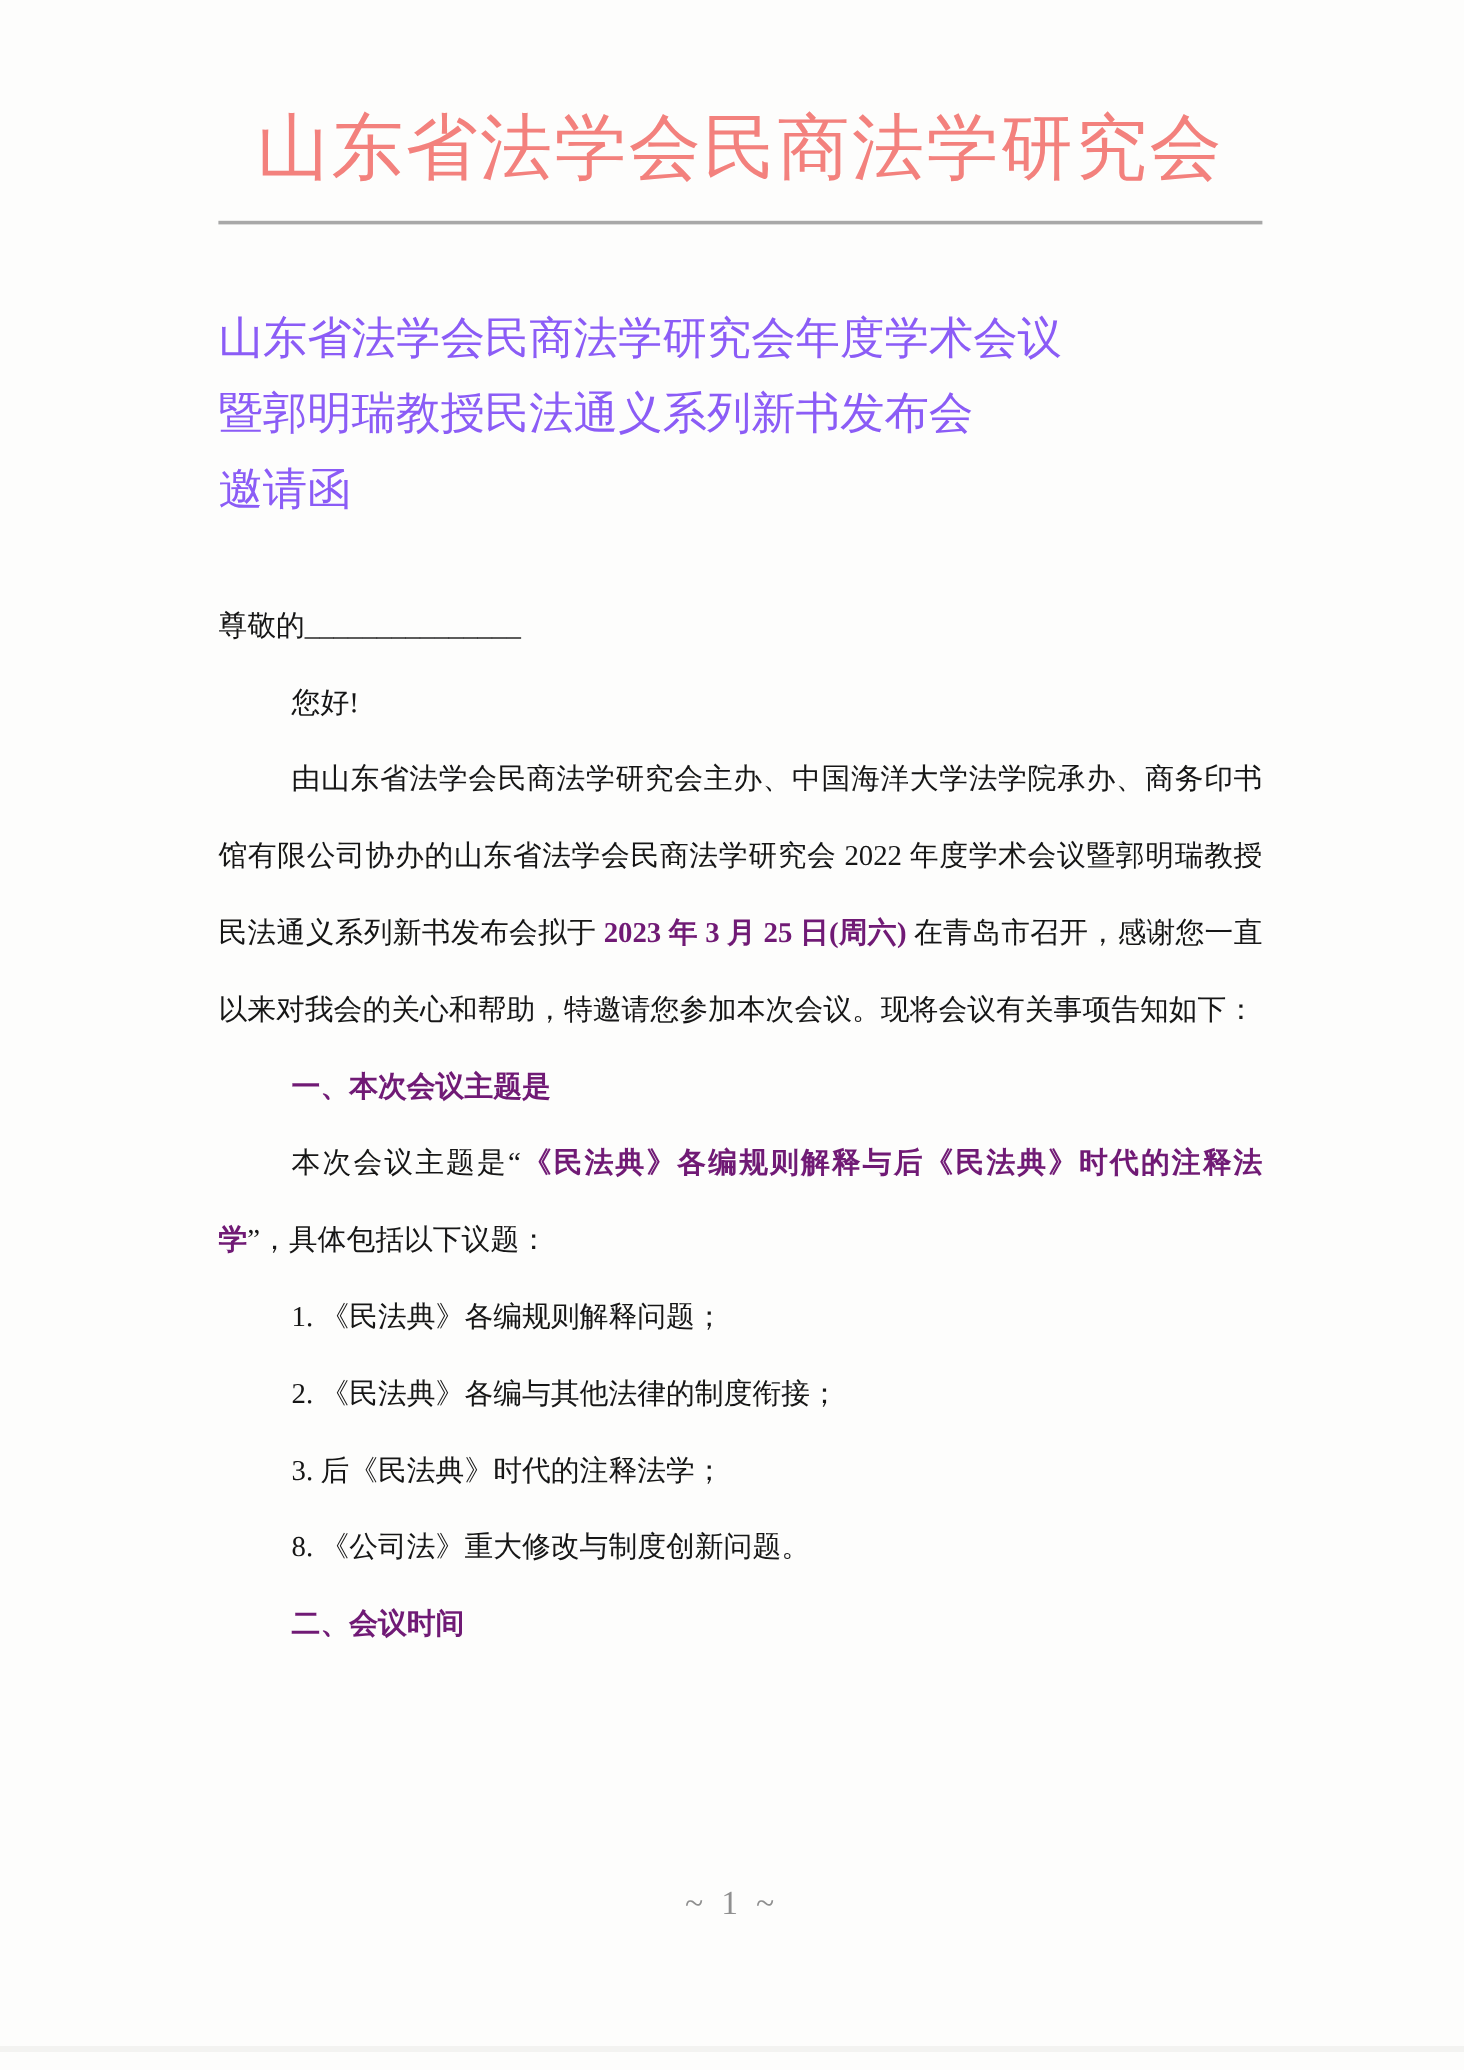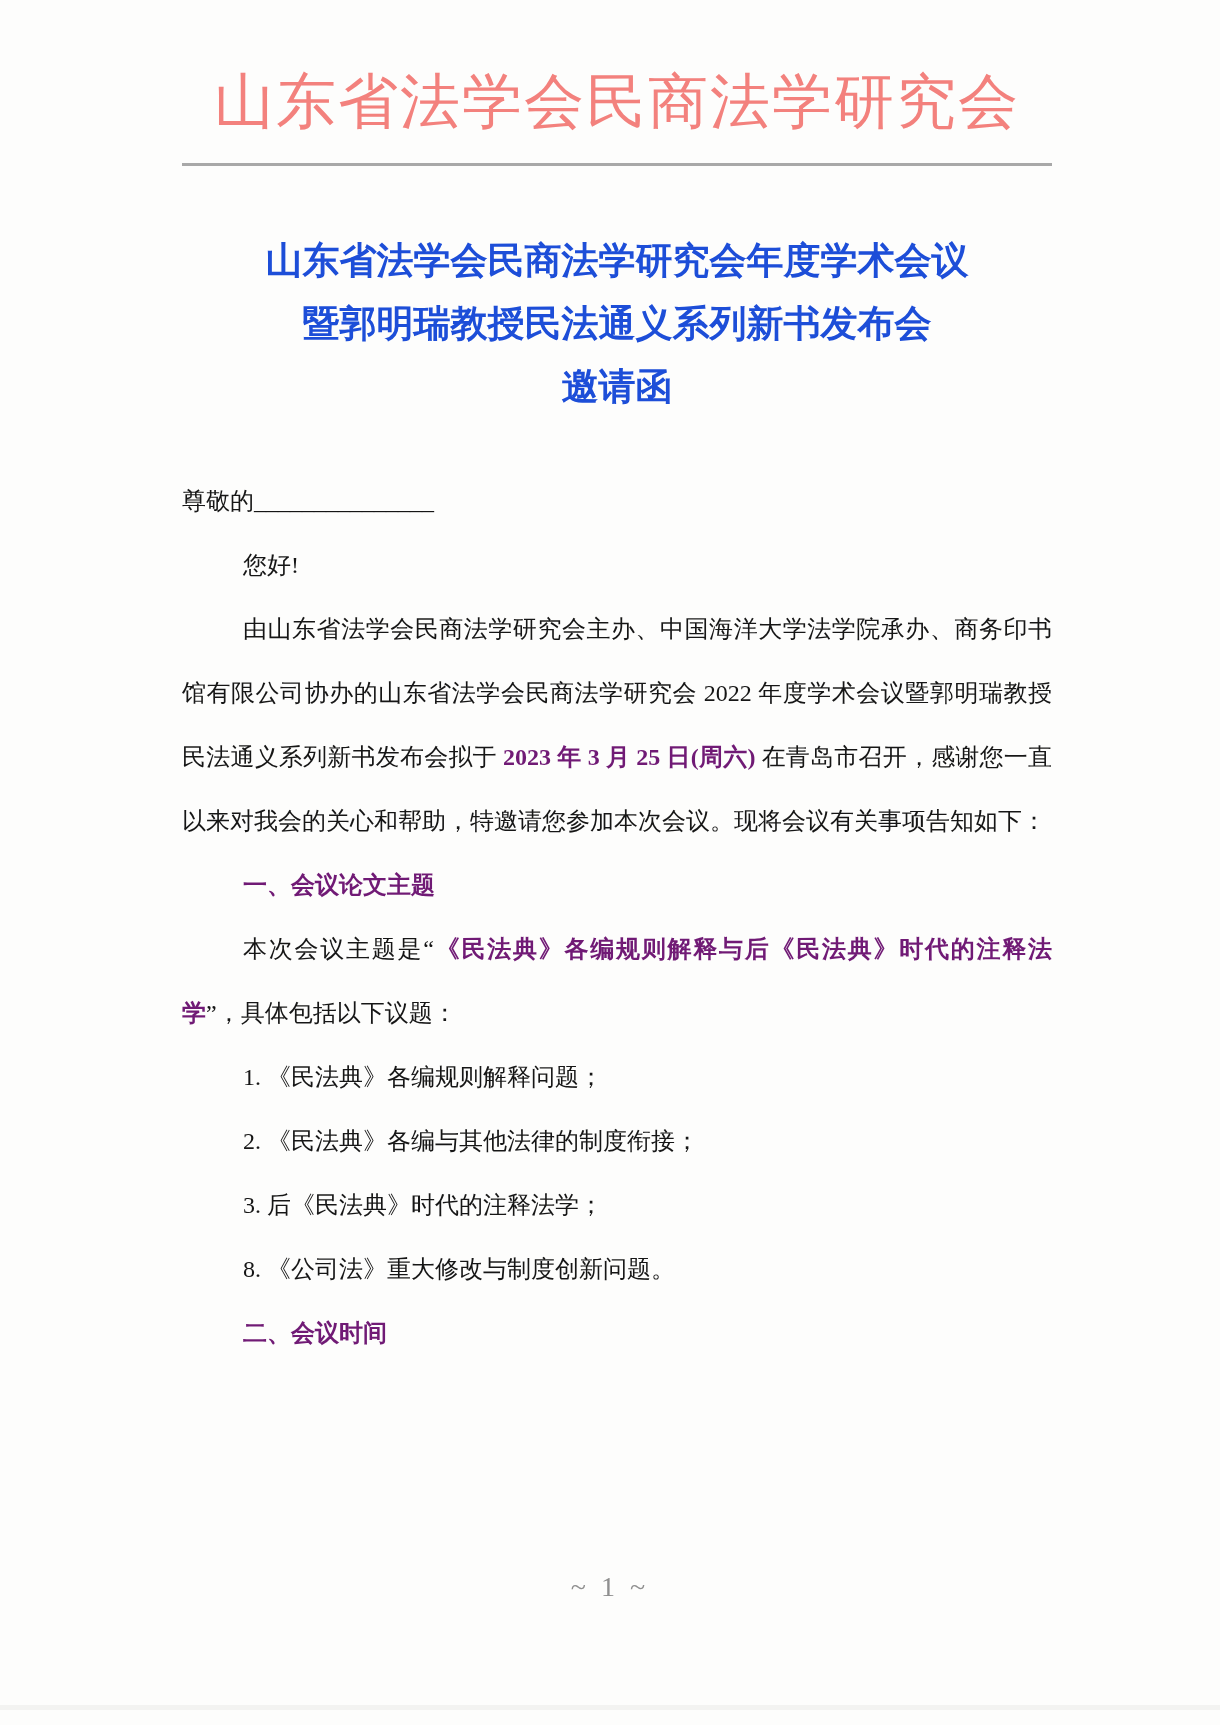--- a/index.html
+++ b/index.html
@@ -8,44 +8,43 @@
     width: 1220px;
     height: 1725px;
     background: #fdfdfc;
     font-family: "Liberation Serif", "DejaVu Serif", serif;
     color: #161616;
   }
   .page {
     position: relative;
     width: 1220px;
     height: 1710px;
-    padding: 67px 168px 0 182px;
+    padding: 88px 168px 0 182px;
     overflow: hidden;
   }
   .org-header {
     font-family: "Liberation Sans", "DejaVu Sans", sans-serif;
     font-size: 60px;
     line-height: 70px;
     letter-spacing: 2px;
     text-align: center;
     color: #f3817d;
     white-space: nowrap;
   }
   .divider {
     margin-top: 26px;
     border-top: 3px solid #a8a8a8;
     height: 0;
   }
   .title-block {
     margin-top: 63px;
-    text-align: center;
     font-family: "Liberation Sans", "DejaVu Sans", sans-serif;
-    font-weight: bold;
+    font-weight: normal;
     font-size: 37px;
-    color: #1d4ed8;
+    color: #8b5cf6;
   }
   .title-line { line-height: 63px; }
   .doc-body { margin-top: 51px; }
   .para {
     margin: 0;
     font-size: 24px;
     line-height: 64px;
     text-align: justify;
   }
   .para.indent { text-indent: 61px; }
@@ -87,21 +86,21 @@
   <div class="title-block">
     <div class="title-line">山东省法学会民商法学研究会年度学术会议</div>
     <div class="title-line">暨郭明瑞教授民法通义系列新书发布会</div>
     <div class="title-line">邀请函</div>
   </div>
 
   <div class="doc-body" id="doc-body">
       <p class="para"><span>尊敬的_______________</span></p>
       <p class="para indent"><span>您好!</span></p>
       <p class="para indent"><span>由山东省法学会民商法学研究会主办、中国海洋大学法学院承办、商务印书馆有限公司协办的山东省法学会民商法学研究会 2022 年度学术会议暨郭明瑞教授民法通义系列新书发布会拟于 </span><span class="bold">2023 年 3 月 25 日(周六)</span><span> 在青岛市召开，感谢您一直以来对我会的关心和帮助，特邀请您参加本次会议。现将会议有关事项告知如下：</span></p>
-      <p class="para indent section"><span class="bold">一、会议论文主题</span></p>
+      <p class="para indent section"><span class="bold">一、本次会议主题是</span></p>
       <p class="para indent"><span>本次会议主题是“</span><span class="bold">《民法典》各编规则解释与后《民法典》时代的注释法学</span><span>”，具体包括以下议题：</span></p>
       <p class="para indent"><span>1. 《民法典》各编规则解释问题；</span></p>
       <p class="para indent"><span>2. 《民法典》各编与其他法律的制度衔接；</span></p>
       <p class="para indent"><span>3. 后《民法典》时代的注释法学；</span></p>
       <p class="para indent"><span>8. 《公司法》重大修改与制度创新问题。</span></p>
       <p class="para indent section"><span class="bold">二、会议时间</span></p>
     </div>
 
   <div class="footer">~ 1 ~</div>
 

